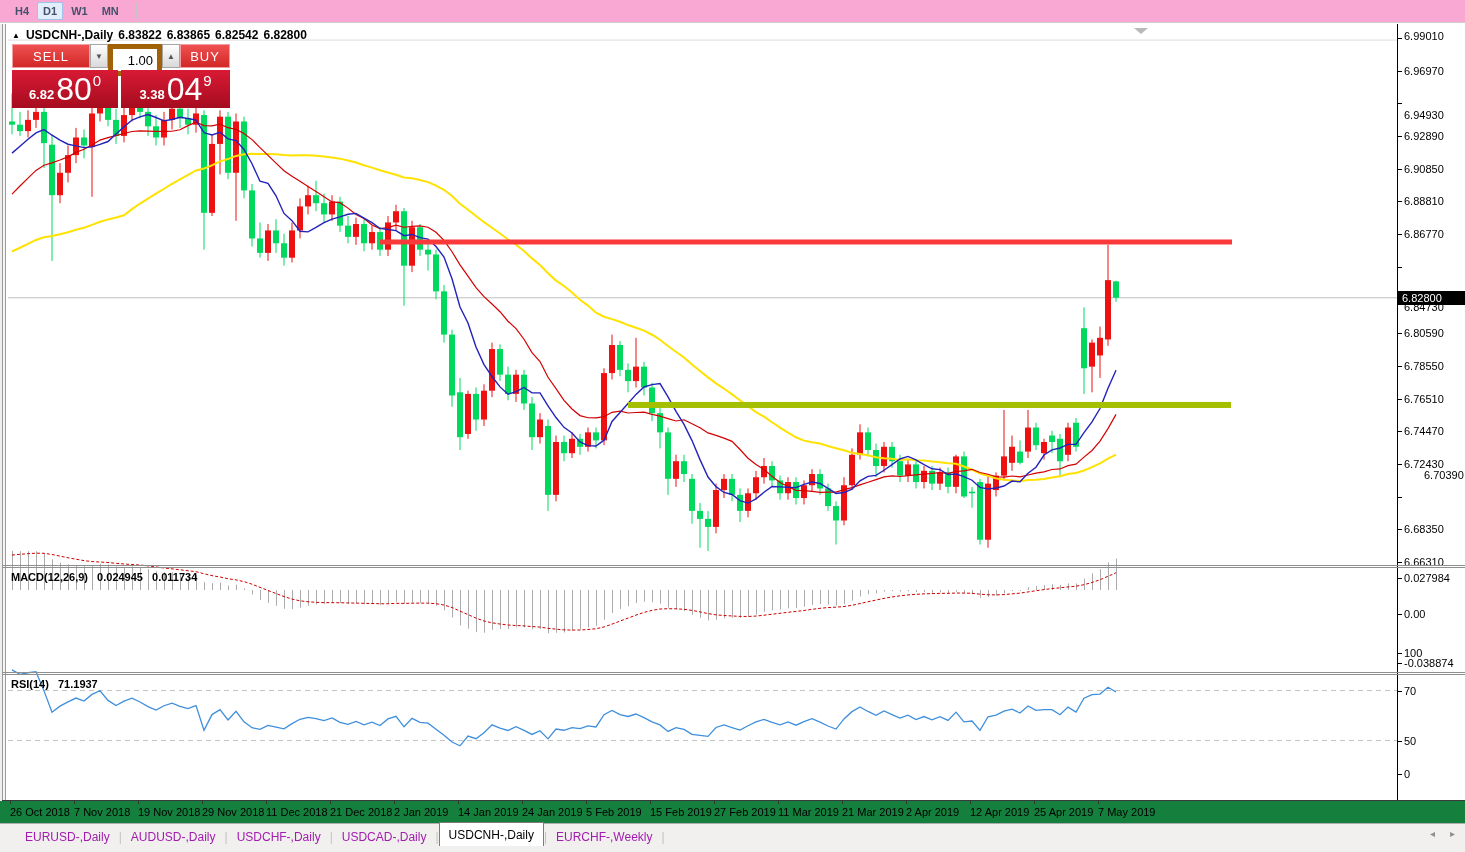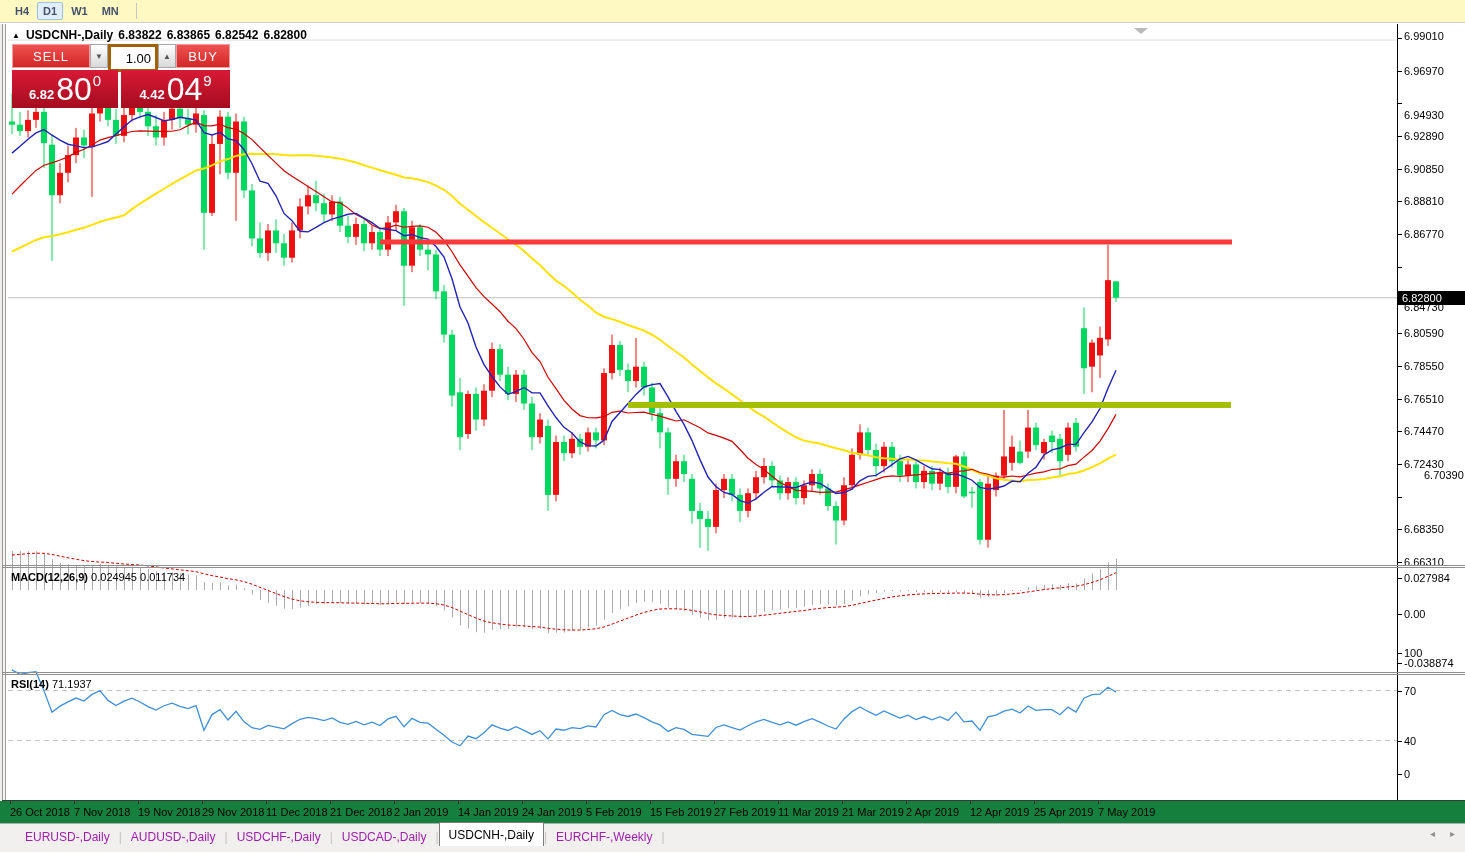--- a/index.html
+++ b/index.html
@@ -1,21 +1,21 @@
 <!DOCTYPE html>
 <html><head>
 <meta charset="utf-8">
 <style>
   * { margin:0; padding:0; box-sizing:content-box; }
   html,body { background:#e8e8e8; }
   #screen { position:relative; width:1465px; height:852px; background:#fff;
             font-family:"Liberation Sans", sans-serif; overflow:hidden; }
   
   .toolbar { position:absolute; left:0; top:0; width:1465px; height:23px;
-             background:#fef9c3; border-bottom:1px solid #cfcecb; white-space:nowrap; padding-left:8px; box-sizing:border-box; }
+             background:#f9a8d4; border-bottom:1px solid #cfcecb; white-space:nowrap; padding-left:8px; box-sizing:border-box; }
   .tf-btn { display:inline-block; margin:2px 1px 0 1px; padding:2px 5px; font-size:11px; font-weight:700;
             color:#45516b; border:1px solid transparent; border-radius:2px; cursor:default; }
   .tf-btn.active { background:#e2eefb; border-color:#9fc3ea; }
   .tb-sep { display:inline-block; width:1px; height:16px; background:#c6c6c6; margin:0 0 -4px 10px; }
   
   .workspace { position:absolute; left:0; top:24px; width:1465px; height:828px; background:#fff; }
   .leftedge { position:absolute; left:0; top:0; width:7px; height:828px;
               background:linear-gradient(90deg,#f0efed 0,#f0efed 2px,#9a9a9a 2px,#9a9a9a 3px,#f7f6f4 3px,#f7f6f4 5px,#9a9a9a 5px,#9a9a9a 6px,#fff 6px); }
   #chart-svg { position:absolute; left:7px; top:0; }
   .sep { position:absolute; left:2px; width:1463px; height:1px; background:#8f8f8f; z-index:4; }
@@ -25,30 +25,30 @@
           background:#fff; z-index:3; }
   .axis .lbl { position:absolute; left:6px; height:14px; line-height:14px; font-size:11px; color:#000; white-space:nowrap; }
   .axis .tick { position:absolute; left:0; width:4px; height:1px; background:#000; }
   .tag { position:absolute; left:0; width:63px; height:14px; background:#000; color:#fff;
          font-size:11px; line-height:14px; padding-left:4px; z-index:4; }
   
   .title { position:absolute; left:12px; top:4px; font-size:12px; font-weight:700; color:#000; z-index:6; white-space:nowrap; }
   .title .tri { font-size:8px; margin-right:6px; position:relative; top:-1px; }
   .title .v { margin-left:5px; }
   .indlabel { position:absolute; left:11px; font-size:11px; font-weight:600; color:#000; z-index:4; white-space:nowrap; }
-  .indlabel .v { margin-left:0; font-weight:400; }
+  .indlabel .v { margin-left:6px; font-weight:700; }
   
   .tpanel { position:absolute; left:12px; top:20px; width:218px; height:66px; z-index:6; }
   .row1 { display:flex; height:24px; }
   .btn-sell,.btn-buy { display:flex; align-items:center; justify-content:center; color:#fff; font-size:13px;
        letter-spacing:1px; background:linear-gradient(#ef5151,#d22727); border:1px solid #f0a0a0; cursor:default; }
   .btn-sell { width:76px; } .btn-buy { flex:1; }
   .spin { width:16px; background:linear-gradient(#ffffff,#d9d9d9); border:1px solid #a6a6a6; color:#555;
           font-size:8px; display:flex; align-items:center; justify-content:center; }
-  .vol { width:40px; border:3px solid #a16207; text-align:right; font-size:13px; padding-right:4px;
+  .vol { width:40px; border:5px solid #a16207; text-align:right; font-size:13px; padding-right:4px;
          font-family:"Liberation Sans",sans-serif; height:22px; }
   .row2 { display:flex; height:38px; margin-top:2px; }
   .pcell { display:flex; align-items:center; justify-content:center; color:#fff;
            background:linear-gradient(#d81a35,#a60c1f); }
   .pcell.sell { width:106px; margin-right:3px; } .pcell.buy { flex:1; }
   .psmall { font-size:13px; font-weight:700; margin:10px 2px 0 0; }
   .pbig { font-size:32px; line-height:30px; }
   .psup { font-size:15px; position:relative; top:-9px; margin-left:1px; }
   
   .datestrip { position:absolute; left:0; top:777px; width:1465px; height:22px; background:#15803d; }
@@ -521,21 +521,21 @@
           </div>
         <div class="btn-buy">BUY</div>
       </div>
       <div class="row2">
         <div class="pcell sell">
           <span class="psmall">6.82</span>
           <span class="pbig">80</span>
           <span class="psup">0</span>
         </div>
         <div class="pcell buy">
-          <span class="psmall">4.42</span>
+          <span class="psmall">3.38</span>
           <span class="pbig">04</span>
           <span class="psup">9</span>
         </div>
       </div>
     </div>
 
     <div class="sep" style="top:541px"></div>
     <div class="sep" style="top:543px"></div>
     <div class="sep" style="top:648px"></div>
     <div class="sep" style="top:650px"></div>
@@ -588,21 +588,21 @@
         <div class="lbl" style="top: 547.46px;">0.027984</div>
         <div class="tick" style="top: 590px;"></div>
         <div class="lbl" style="top: 583px;">0.00</div>
         <div class="tick" style="top: 639.37px;"></div>
         <div class="lbl" style="top: 632.37px;">-0.038874</div>
         <div class="tick" style="top: 629px;"></div>
         <div class="lbl" style="top: 622px;">100</div>
         <div class="tick" style="top: 666.5px;"></div>
         <div class="lbl" style="top: 659.5px;">70</div>
         <div class="tick" style="top: 716.5px;"></div>
-        <div class="lbl" style="top: 709.5px;">40</div>
+        <div class="lbl" style="top: 709.5px;">50</div>
         <div class="tick" style="top: 750px;"></div>
         <div class="lbl" style="top: 743px;">0</div>
         <div class="tag" style="top: 266.757px;">6.82800</div>
       </div>
     <div class="datestrip" id="date-axis">
         <div class="dtick" style="left: 10px;"></div>
         <div class="dlbl" style="left: 10px;">26 Oct 2018</div>
         <div class="dtick" style="left: 74px;"></div>
         <div class="dlbl" style="left: 74px;">7 Nov 2018</div>
         <div class="dtick" style="left: 138px;"></div>

